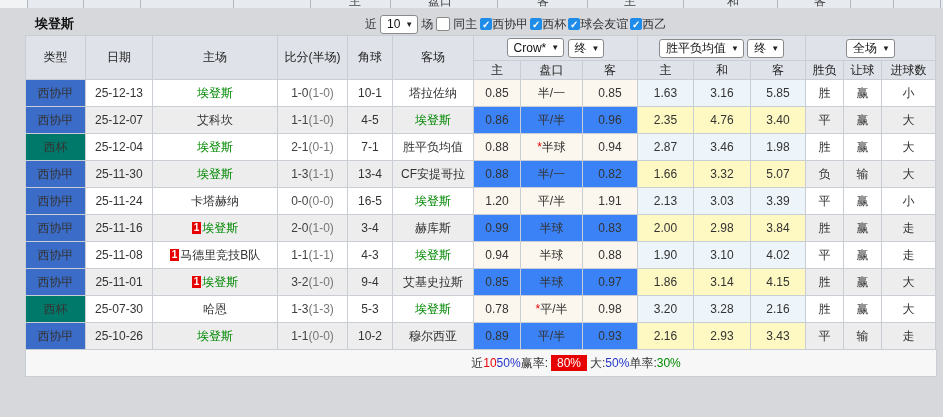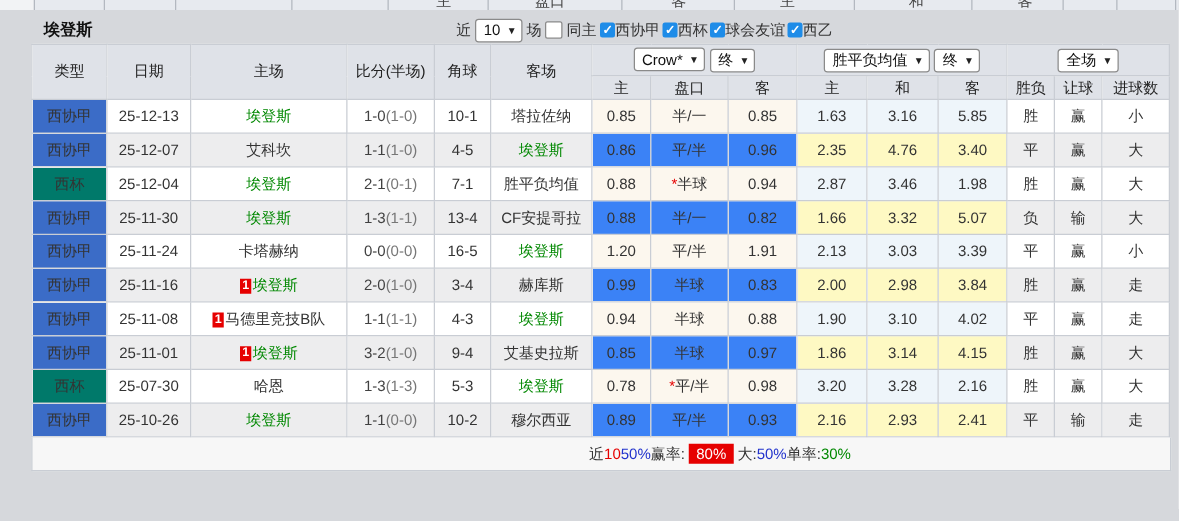--- a/index.html
+++ b/index.html
@@ -345,21 +345,21 @@
             <td>25-10-26</td>
             <td><span class="self">埃登斯</span></td>
             <td><span class="fs">1-1</span><span class="hs">(0-0)</span></td>
             <td>10-2</td>
             <td><span>穆尔西亚</span></td>
             <td class="crow">0.89</td>
             <td class="crow"><span>平/半</span></td>
             <td class="crow">0.93</td>
             <td class="euro">2.16</td>
             <td class="euro">2.93</td>
-            <td class="euro">2.41</td>
+            <td class="euro">3.43</td>
             <td class="r-blue">平</td>
             <td class="r-green">输</td>
             <td class="r-blue">走</td>
           </tr>
         </tbody>
     </table>
 
     <div class="footer" id="footer">
         <span class="f-plain">近</span>
         <span class="f-red">10</span>

